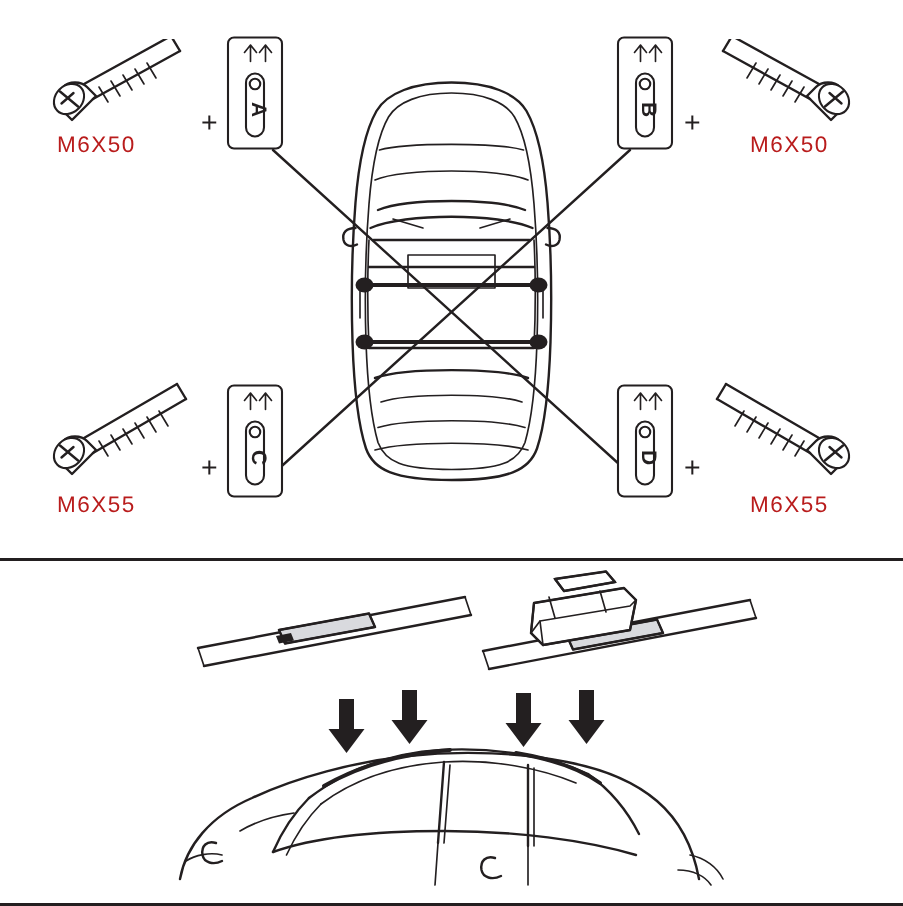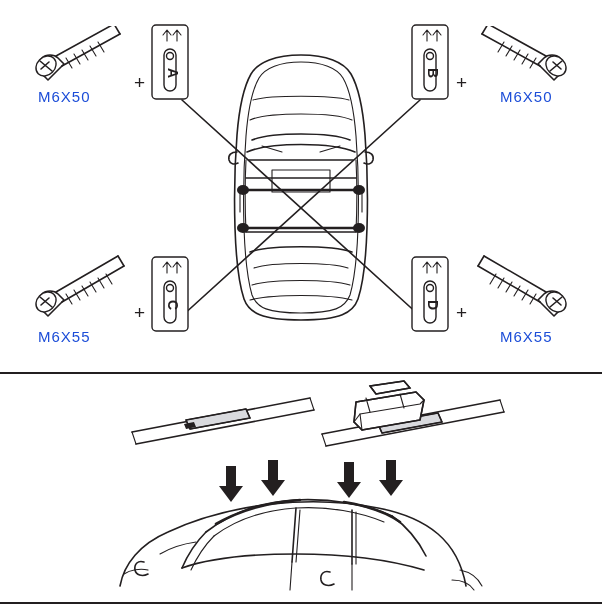--- a/index.html
+++ b/index.html
@@ -42,21 +42,21 @@
   }
   #group-A { left: 22px;  top: 26px; }
   #group-B { left: 390px; top: 26px; }
   #group-C { left: 22px;  top: 250px; }
   #group-D { left: 390px; top: 250px; }
 
   .bolt-label {
     position: absolute;
     font-size: 15px;
     letter-spacing: 1px;
-    color: #1d4ed8;
+    color: #b91c1c;
     font-family: "Liberation Sans", sans-serif;
     white-space: nowrap;
   }
   .plus {
     position: absolute;
     font-size: 19px;
     color: #231f20;
     font-weight: 400;
   }
   svg { display: block; }

